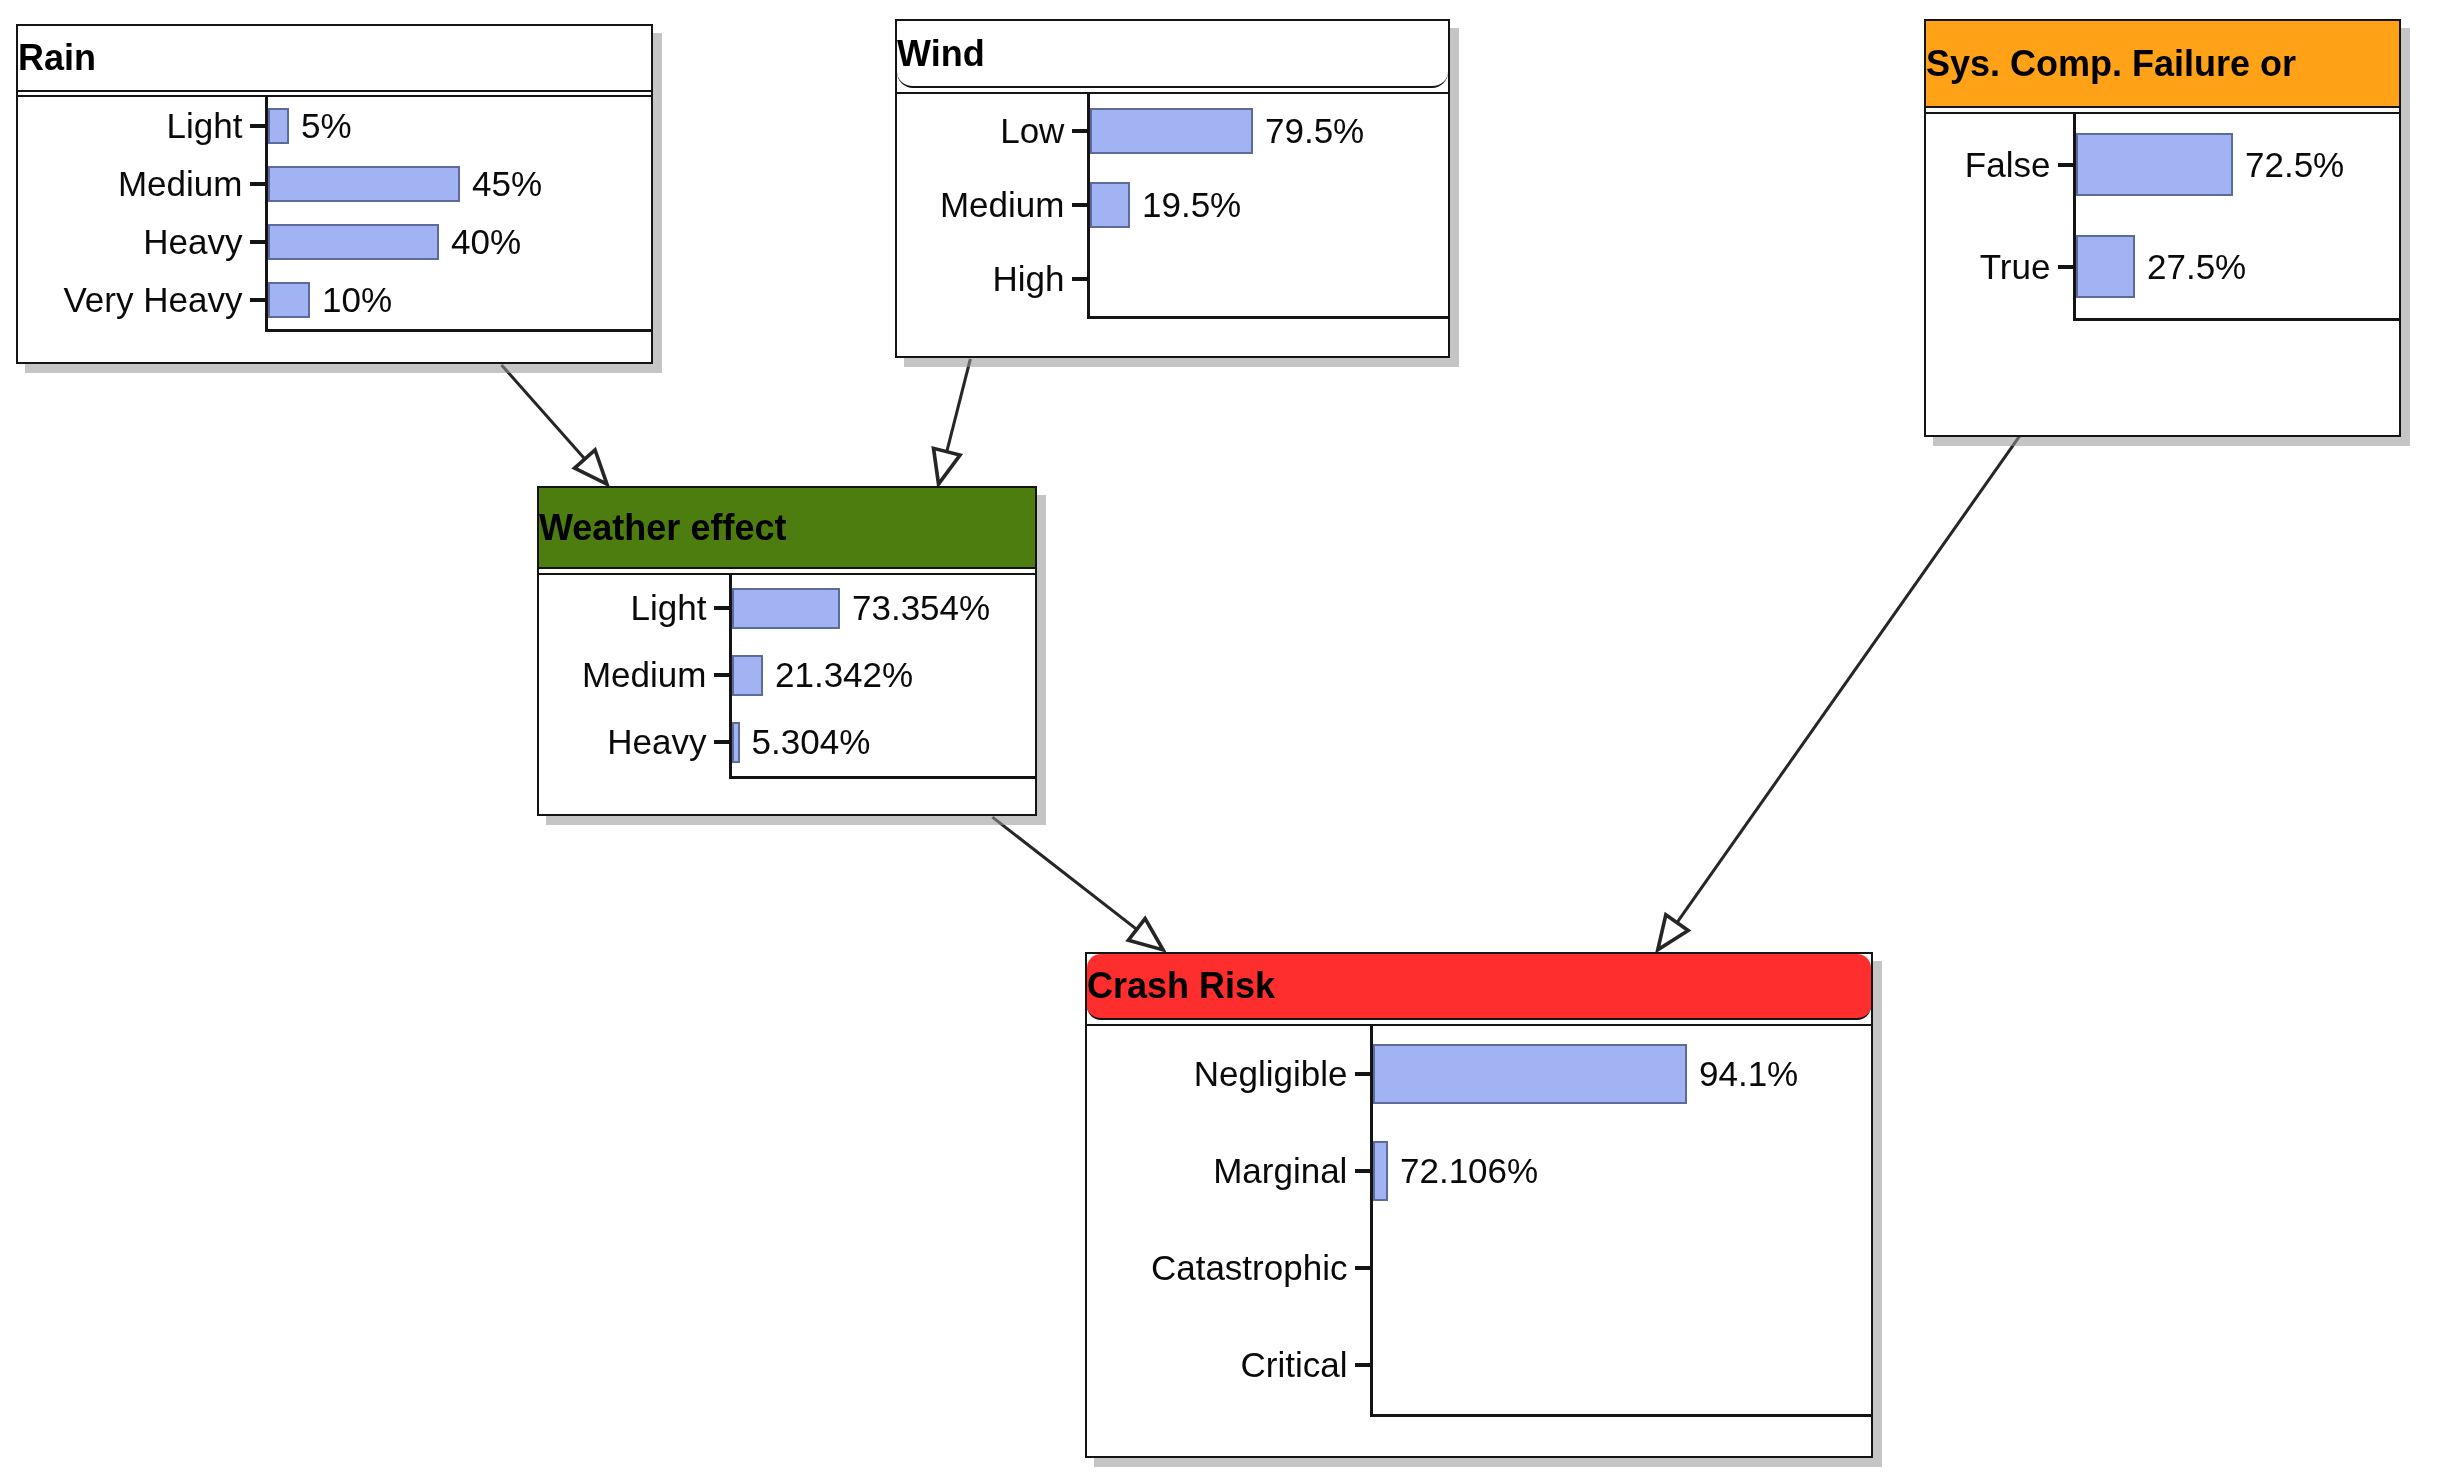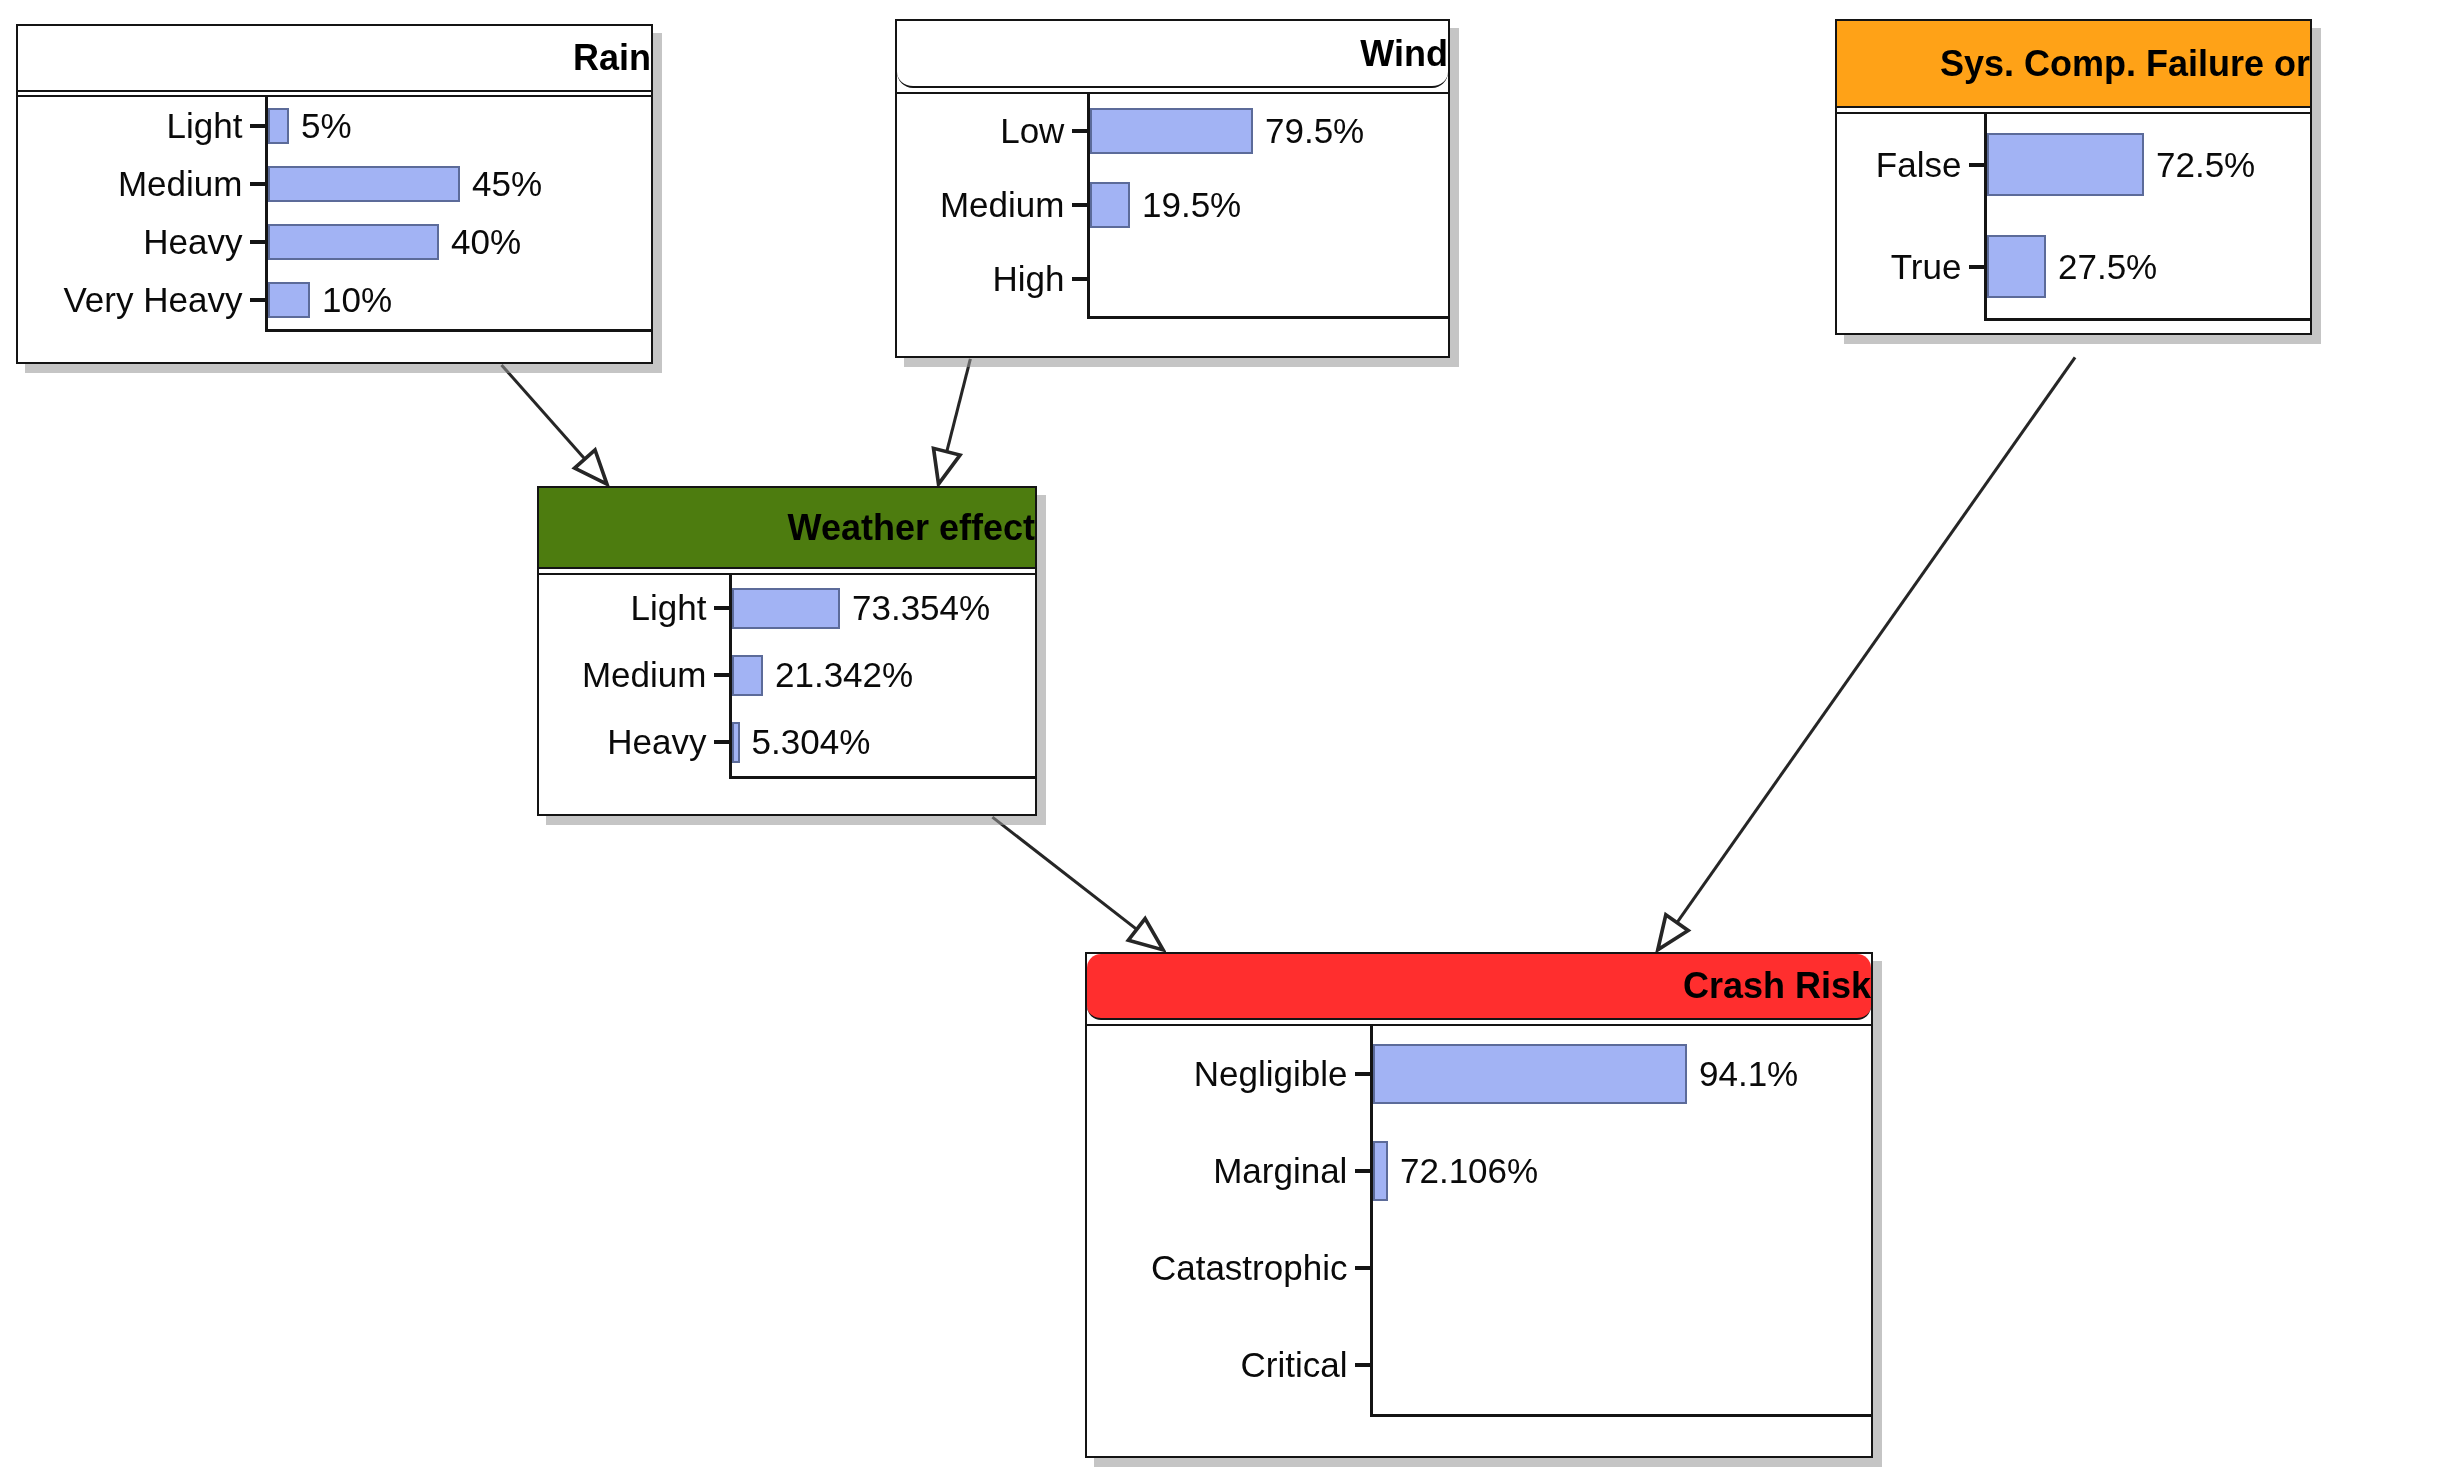--- a/index.html
+++ b/index.html
@@ -2,22 +2,22 @@
 <html style="font-size:12px"><head>
 <meta charset="utf-8">
 <style>
   html,body{margin:0;padding:0;background:#ffffff;}
   body{font-family:"Liberation Sans", sans-serif;}
   .canvas{position:relative;width:2462px;height:1481px;background:#ffffff;overflow:hidden;}
   .edges{position:absolute;left:0;top:0;z-index:1;}
   .edges line{stroke:#262626;stroke-width:4;}
   .node{position:absolute;z-index:2;background:#ffffff;border:2.3px solid #141414;
         box-shadow:9px 9px 0 rgba(150,150,150,0.55);box-sizing:border-box;}
-  .hdr{display:flex;align-items:center;justify-content:flex-end;
-       border-bottom:2.3px solid #141414;font-weight:bold;font-size:36px;color:#000;padding-left:16px;}
+  .hdr{display:flex;align-items:center;justify-content:flex-start;
+       border-bottom:2.3px solid #141414;font-weight:bold;font-size:36px;color:#000;}
   .sep{height:3.8px;border-bottom:2.3px solid #141414;background:#ffffff;}
   .body{position:relative;}
   .row{display:flex;height:var(--rowh);}
   .lbl{width:var(--lblw);display:flex;align-items:center;justify-content:flex-end;
        gap:7.6px;font-size:35px;color:#0a0a0a;box-sizing:border-box;padding-left:16px;}
   .tick{width:15px;height:3.8px;background:#141414;flex:none;}
   .plot{flex:1;border-left:3px solid #141414;display:flex;align-items:center;gap:12px;min-width:0;}
   .bar{height:calc(var(--rowh)*0.62);background:#a2b3f4;border:2.3px solid #5c6b99;
        box-sizing:border-box;flex:none;}
   .pct{font-size:35px;color:#0a0a0a;white-space:nowrap;}
@@ -122,21 +122,21 @@
             <span class="tick"></span>
           </div>
         <div class="plot">
             <span class="pct"></span>
           </div>
       </div>
       <div class="plot-bottom"></div>
     </div>
   </div>
 
-  <div class="node" style="left:1835px;top:19px;width:477px;height:316px;">
+  <div class="node" style="left:1924px;top:19px;width:477px;height:418px;">
     <div class="hdr" style="height: 85px; background-color: rgb(255, 162, 23);">
       <span>Sys. Comp. Failure or</span>
     </div>
     <div class="sep"></div>
     <div class="body" style="--rowh:102px;--lblw:147px;">
       <div class="row">
         <div class="lbl">
             <span>False</span>
             <span class="tick"></span>
           </div>

